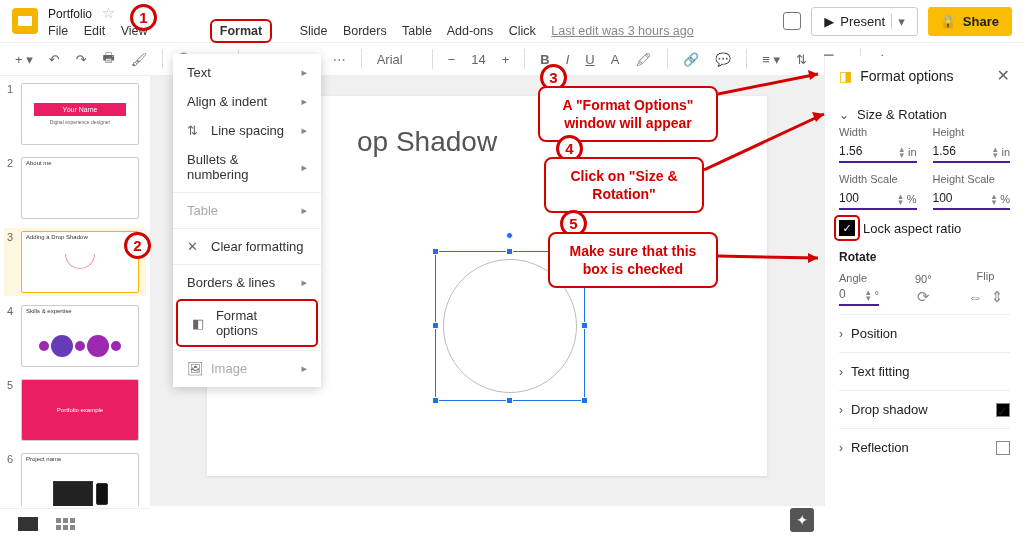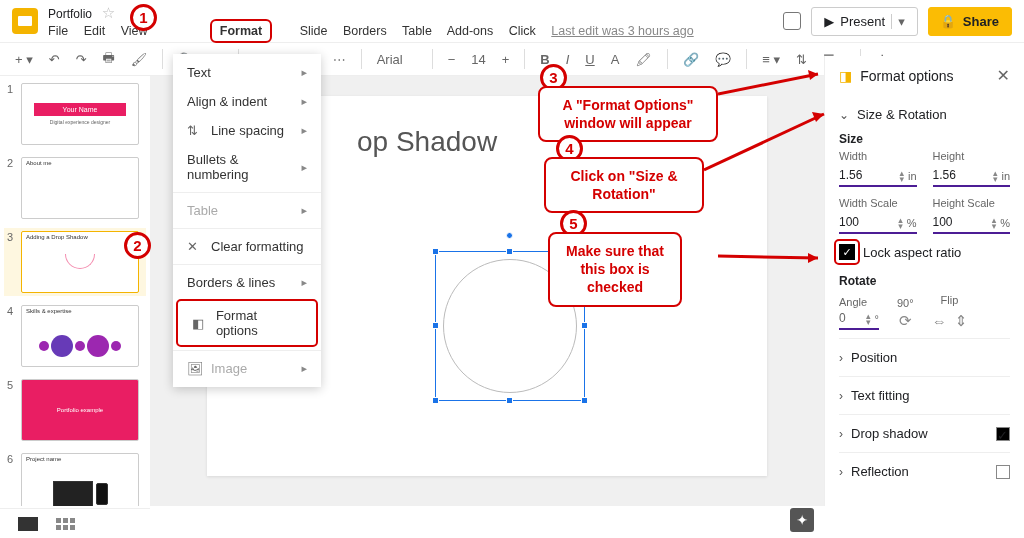--- a/index.html
+++ b/index.html
@@ -84,21 +84,21 @@
 .fp-col { flex: 1; }
 .fp-label { font-size: 11px; color: #666; margin-bottom: 3px; }
 .fp-input { display: flex; align-items: flex-end; border-bottom: 2px solid #4c1d95; padding: 3px 0; font-size: 12px; }
 .fp-input span.val { flex: 1; }
 .fp-unit { font-size: 11px; color: #666; margin-left: 4px; }
 .fp-stepper { font-size: 9px; line-height: 6px; color: #888; display:flex; flex-direction:column; margin-left:4px; }
 .fp-check { display: flex; align-items: center; gap: 8px; margin-top: 10px; position: relative; }
 .fp-checkbox { width: 16px; height: 16px; background: #000; display: flex; align-items: center; justify-content: center; color: #fff; font-size: 11px; }
 .fp-check-outline { position: absolute; left: -5px; top: -5px; width: 26px; height: 26px; border: 2.5px solid #d40000; border-radius: 5px; }
 .fp-rotate-sub { margin-top: 14px; font-size: 12px; font-weight: 600; }
-.fp-rotate-row { display: flex; align-items: flex-end; gap: 18px; margin-top: 6px; }
+.fp-rotate-row { display: flex; align-items: flex-end; gap: 36px; margin-top: 6px; }
 .fp-rc { font-size: 11px; color: #666; text-align: center; }
 .fp-rc-icon { font-size: 15px; color: #888; margin-top: 3px; }
 .fp-collapsed { display: flex; align-items: center; justify-content: space-between; padding: 11px 0; border-top: 1px solid #eee; font-size: 13px; font-weight: 500; }
 .fp-collapsed .right-box { width: 14px; height: 14px; border: 1px solid #888; }
 .fp-collapsed .right-box.checked { background: #000; }
 
 
 .callout-num { position: absolute; width: 27px; height: 27px; border: 3px solid #d40000; border-radius: 50%; background: #fff; color: #d40000; font-weight: 700; display: flex; align-items: center; justify-content: center; font-size: 15px; z-index: 200; }
 .callout-box { position: absolute; border: 2.5px solid #d40000; border-radius: 8px; background: #fff; color: #d40000; font-weight: 600; font-size: 14px; padding: 8px 12px; text-align: center; z-index: 200; line-height: 1.3; }
 .arrow-line { position: absolute; z-index: 199; }
@@ -339,21 +339,20 @@
     </div>
     <span class="fp-close">✕</span>
   </div>
 
   <div class="fp-section">
     <div class="fp-sec-head">
       <span class="fp-chev">⌄</span>
       <span>Size &amp; Rotation</span>
     </div>
 
-    <div class="fp-sub">Size</div>
     <div class="fp-row">
       <div class="fp-col">
         <div class="fp-label">Width</div>
         <div class="fp-input">
           <span class="val">1.56</span>
           <span class="fp-stepper">▴<br>▾</span>
           <span class="fp-unit">in</span>
         </div>
       </div>
       <div class="fp-col">
@@ -453,17 +452,17 @@
   </svg>
 
 <div class="callout-num" style="left:556px; top:135px">4</div>
 <div class="callout-box" style="left:544px; top:157px; width:160px">Click on "Size &amp; Rotation"</div>
 <svg class="arrow-line" style="left:704px; top:110px" width="130" height="70">
     <line x1="0" y1="60" x2="120" y2="4" stroke="#d40000" stroke-width="3"></line>
     <polygon points="120,4 108,2 112,12" fill="#d40000"></polygon>
   </svg>
 
 <div class="callout-num" style="left:560px; top:210px">5</div>
-<div class="callout-box" style="left:548px; top:232px; width:134px">Make sure that this box is checked</div>
+<div class="callout-box" style="left:548px; top:232px; width:170px">Make sure that this box is checked</div>
 <svg class="arrow-line" style="left:718px; top:246px" width="110" height="24">
     <line x1="0" y1="10" x2="100" y2="12" stroke="#d40000" stroke-width="3"></line>
     <polygon points="100,12 90,7 90,17" fill="#d40000"></polygon>
   </svg>
 
 </body></html>

